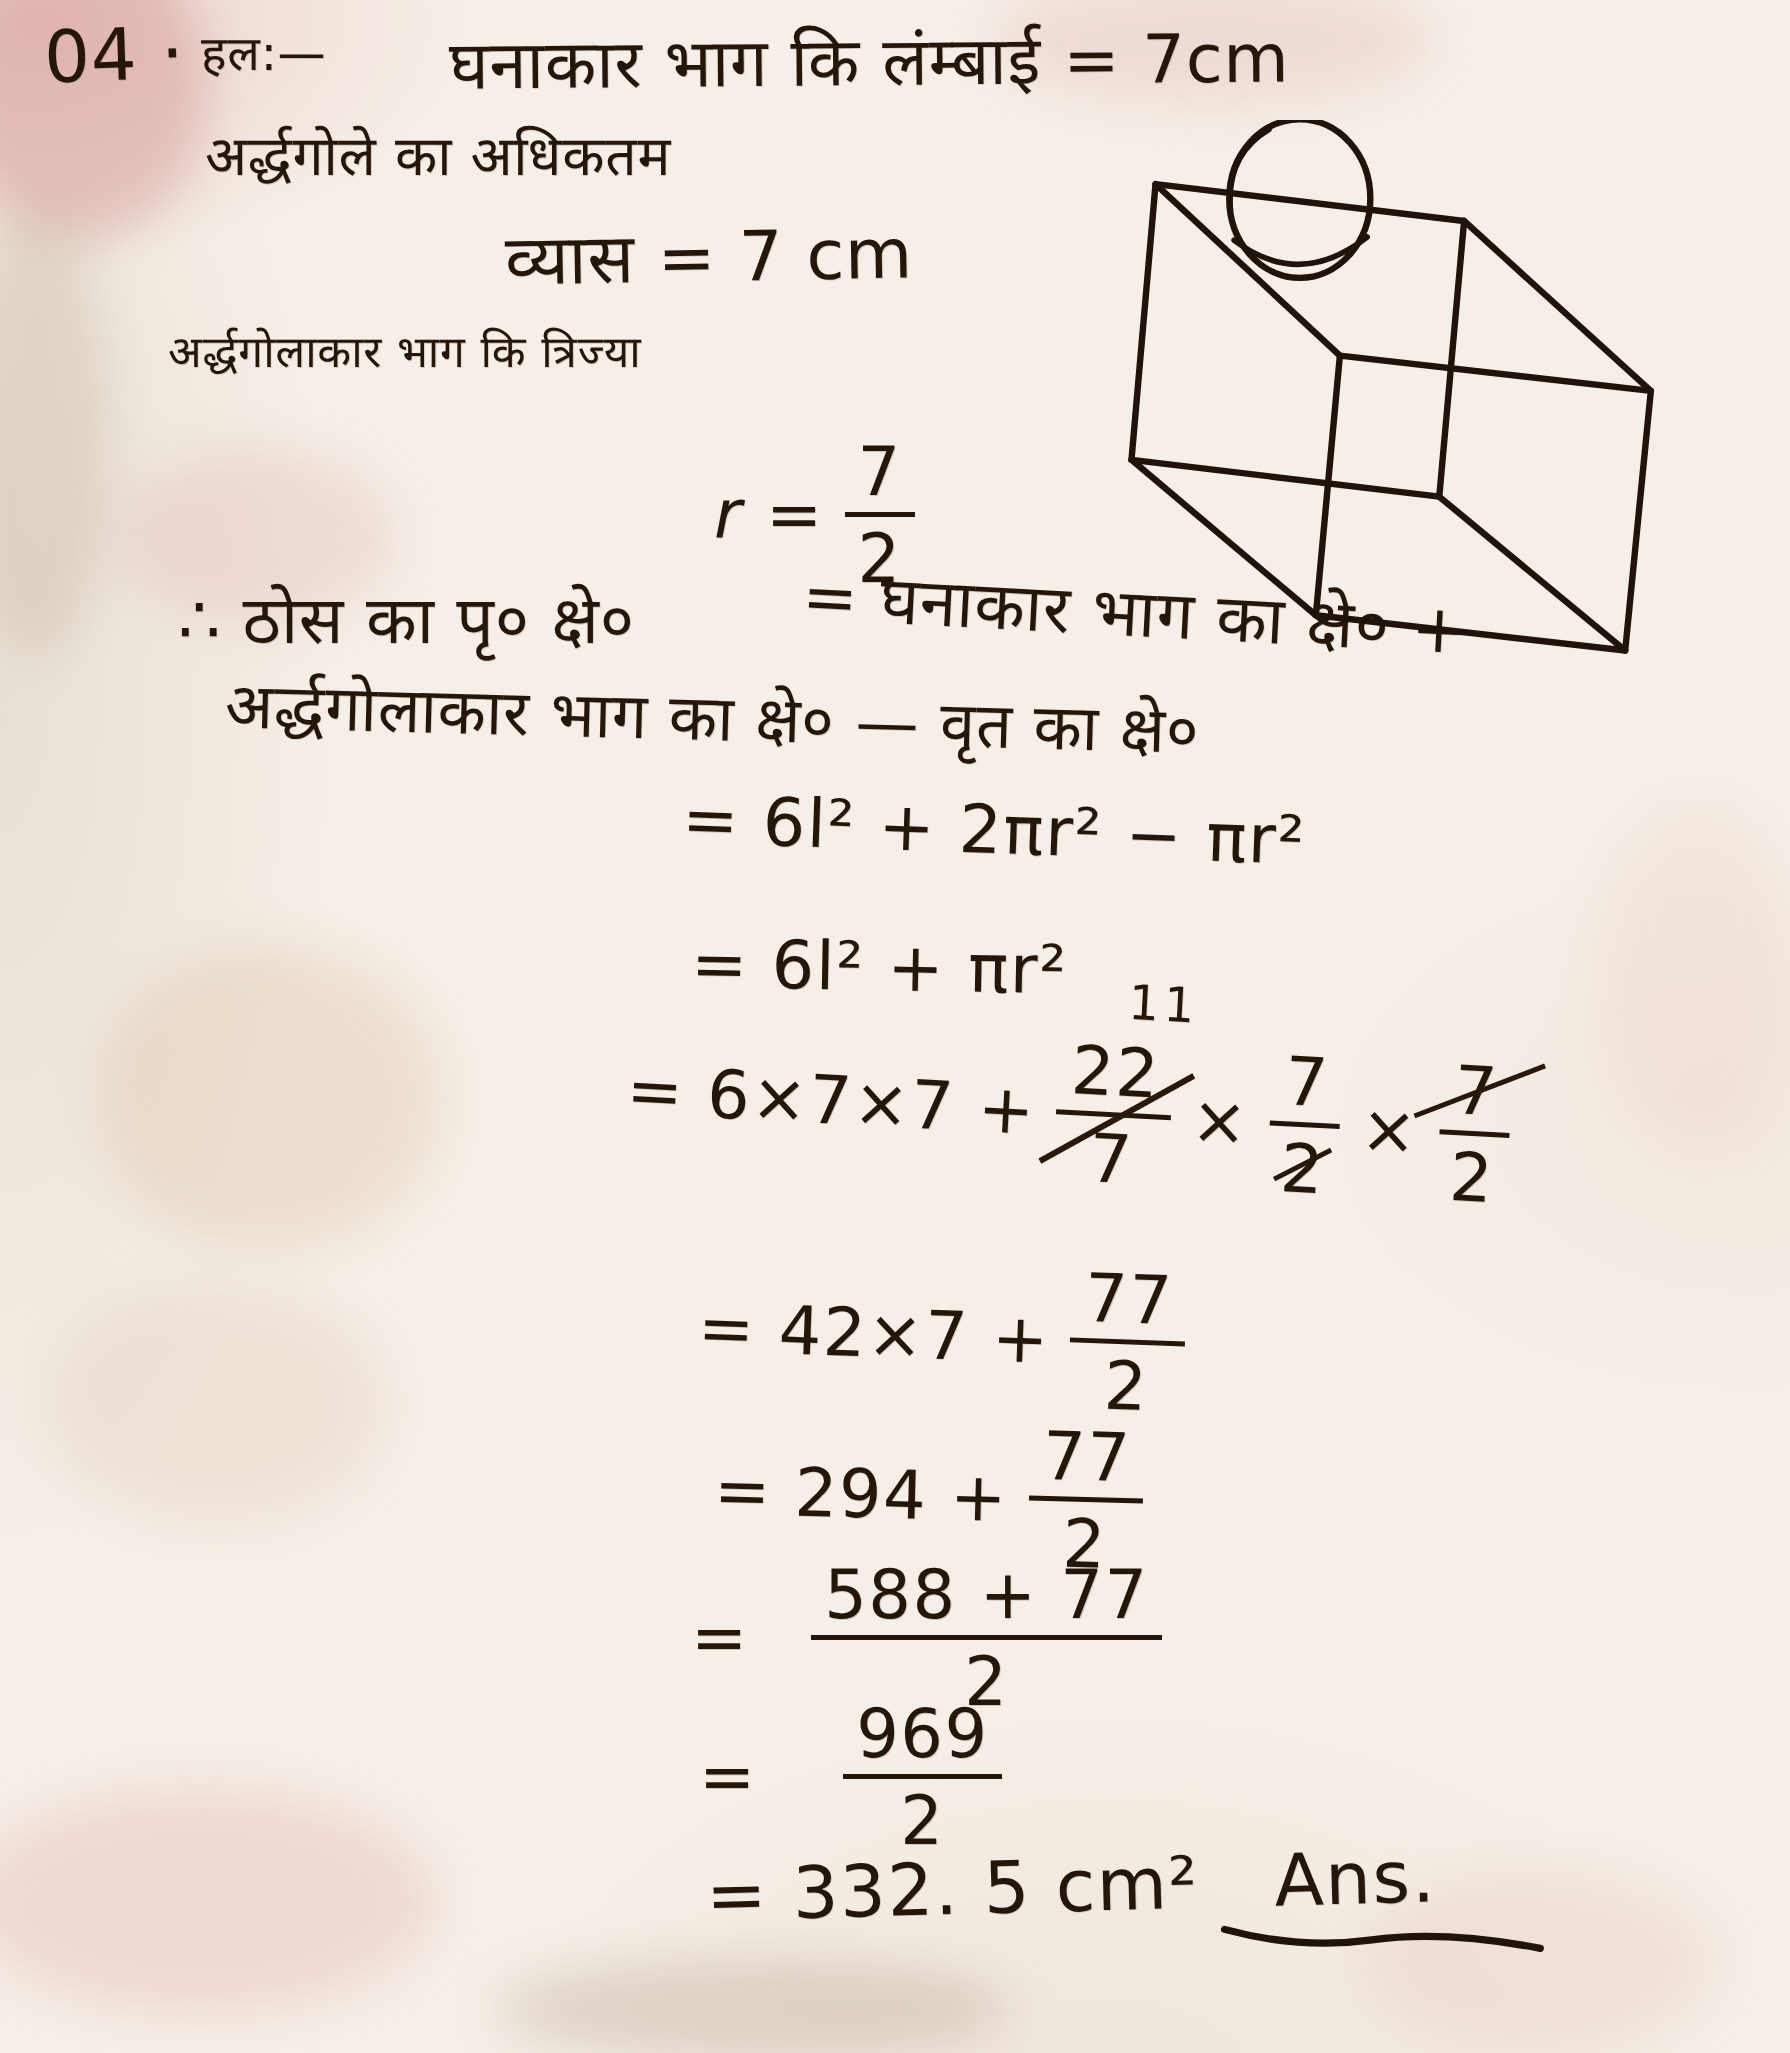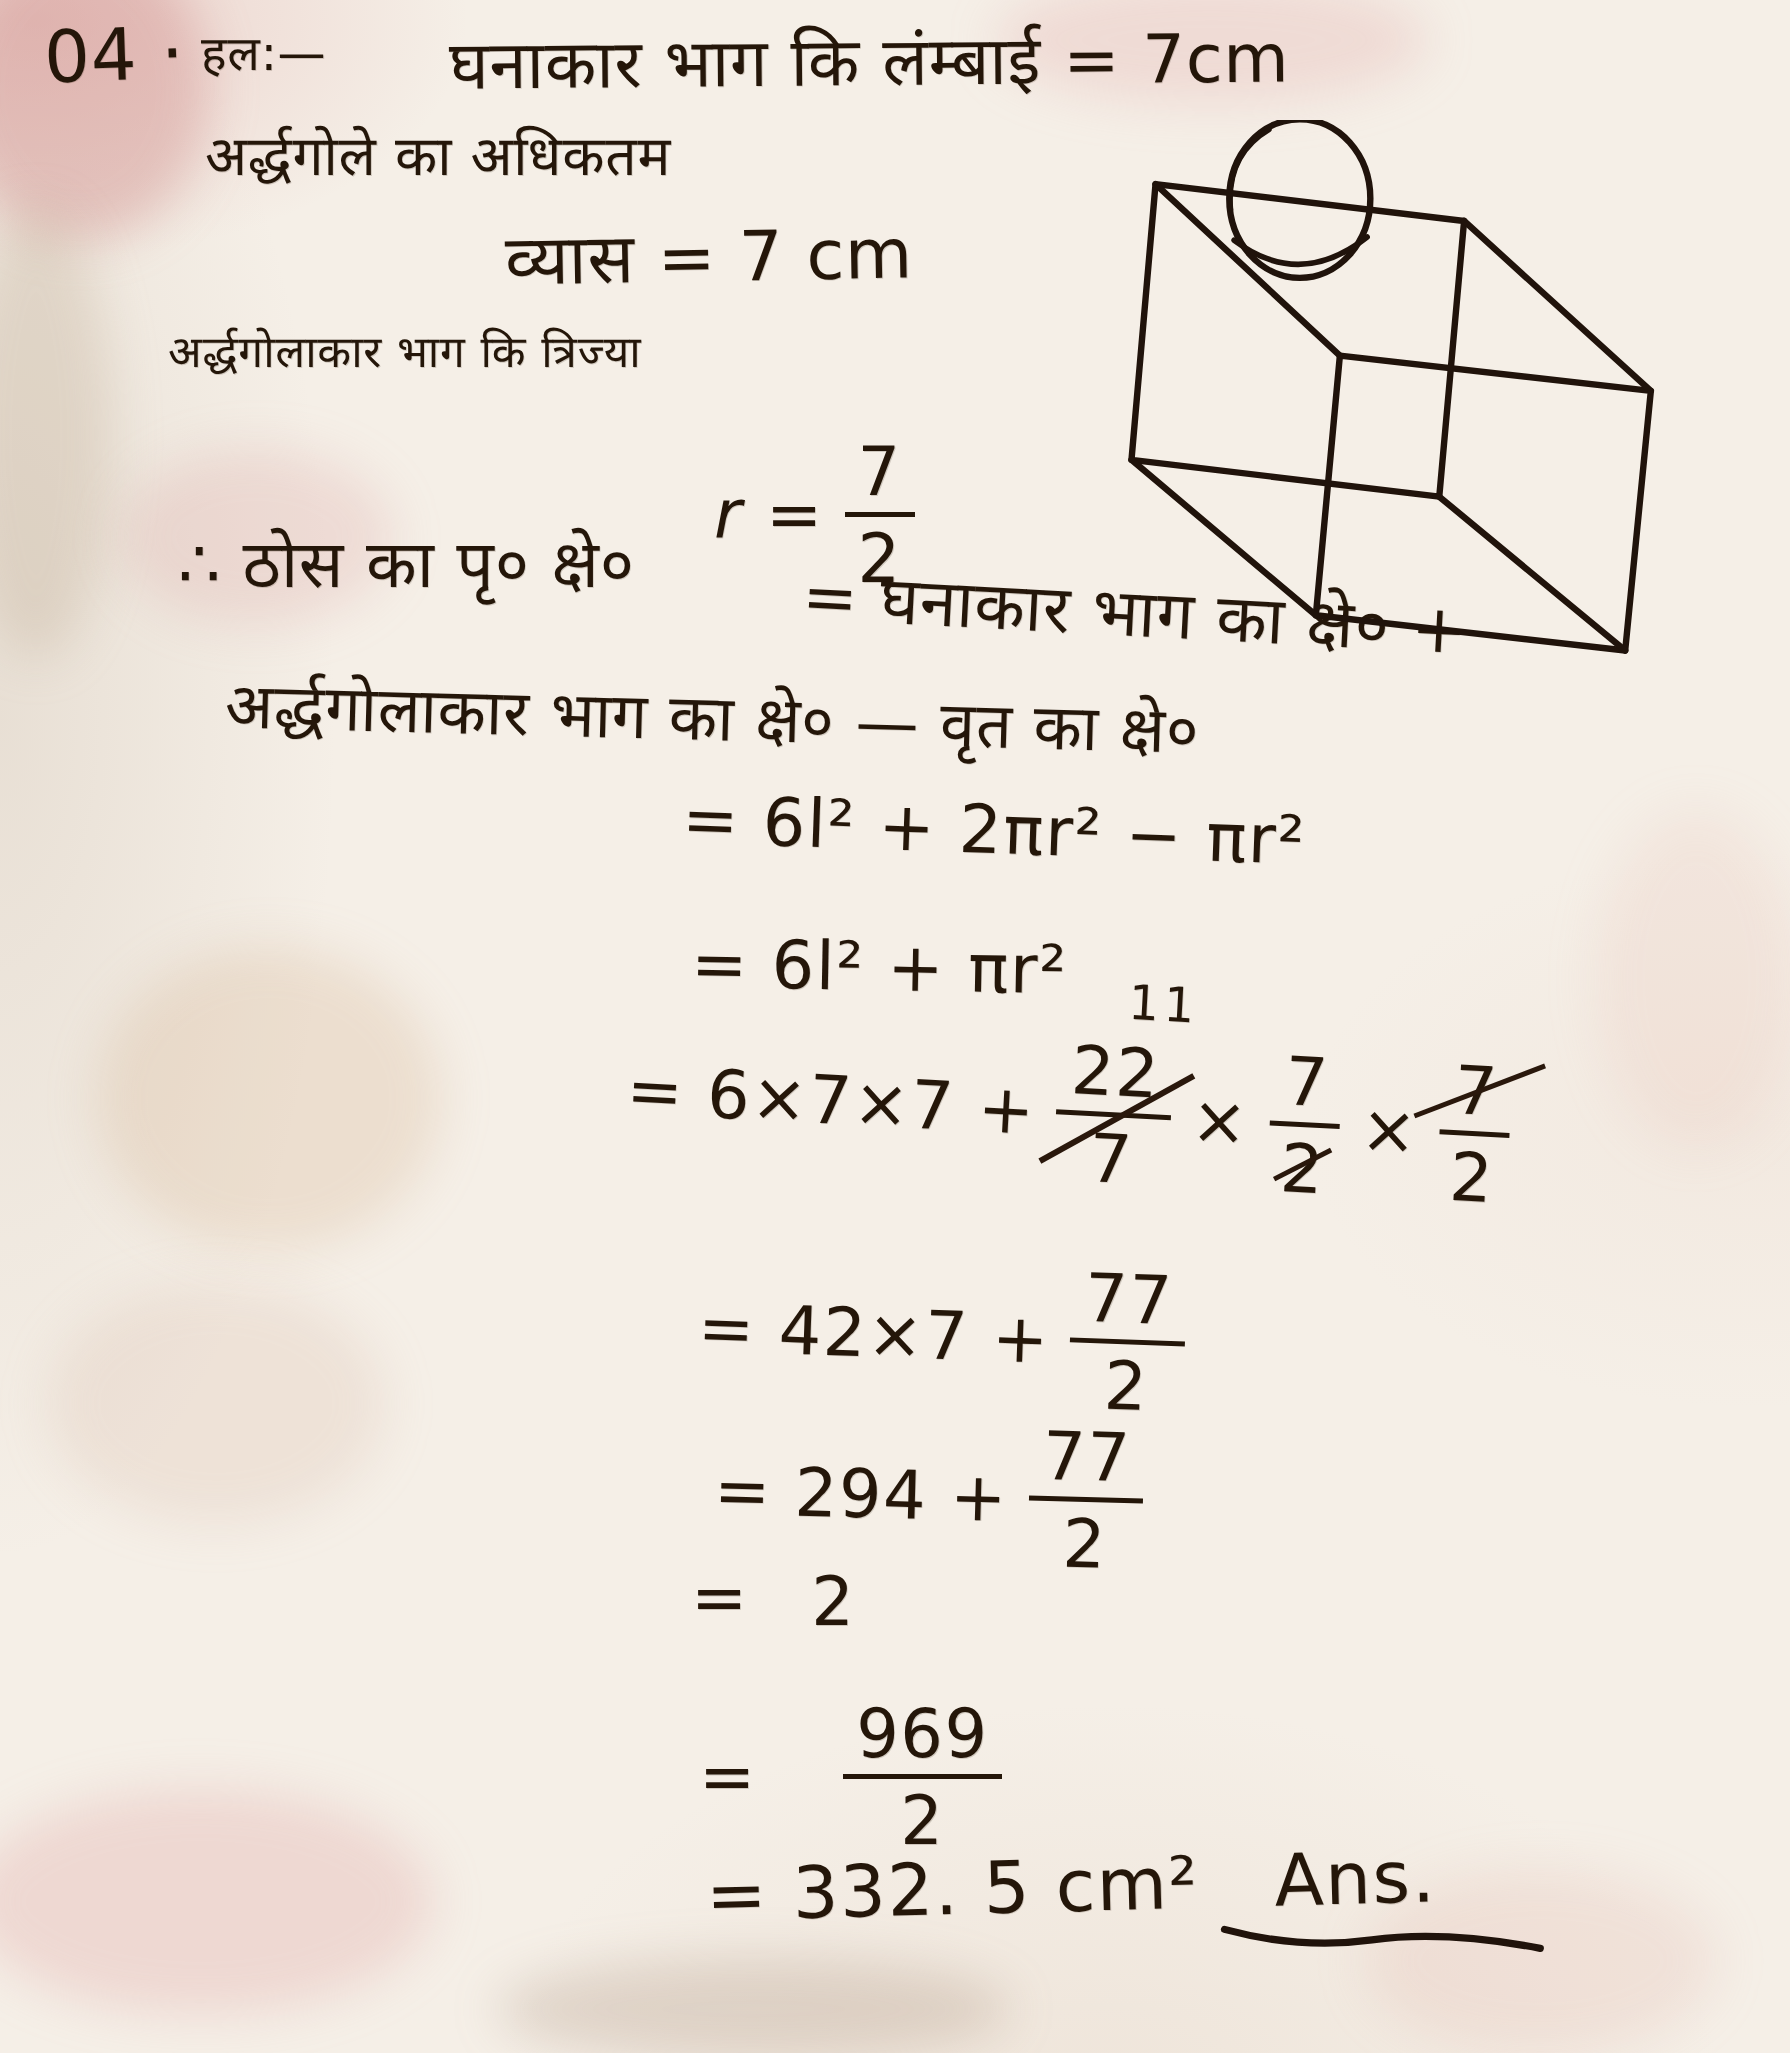--- a/index.html
+++ b/index.html
@@ -69,21 +69,21 @@
 <div class="line math" style="left:714px;top:437px;">
   <span class="row">
     <span class="var">r =</span>
     <span class="frac">
       <span class="num">7</span>
       <span class="den">2</span>
     </span>
   </span>
 </div>
 
-<div class="line dev" style="left:178px;top:527px;font-size:66px;">∴ ठोस का पृ० क्षे०</div>
+<div class="line dev" style="left:178px;top:583px;font-size:66px;">∴ ठोस का पृ० क्षे०</div>
 <div class="line dev" style="left:802px;top:576px;font-size:66px;transform:rotate(3deg);">= घनाकार भाग का क्षे० +</div>
 <div class="line dev" style="left:225px;top:683px;font-size:63px;transform:rotate(1.5deg);">अर्द्धगोलाकार भाग का क्षे० — वृत का क्षे०</div>
 
 <div class="line math" style="left:682px;top:792px;transform:rotate(2deg);">= 6l² + 2πr² − πr²</div>
 <div class="line math" style="left:691px;top:929px;transform:rotate(1deg);">= 6l² + πr²</div>
 
 <div class="line math" style="left:626px;top:1035px;transform:rotate(3deg);">
   <span class="row">
     <span>= 6×7×7 +</span>
     <span class="frac bigfrac">
@@ -122,20 +122,21 @@
       <span class="num">77</span>
       <span class="den">2</span>
     </span>
   </span>
 </div>
 
 <div class="line math" style="left:691px;top:1560px;">
   <span class="row">
     <span>=</span>
     <span class="frac" style="margin-left:48px;">
+      <span class="num">588 + 77</span>
       <span class="den">2</span>
     </span>
   </span>
 </div>
 
 <div class="line math" style="left:699px;top:1699px;">
   <span class="row">
     <span>=</span>
     <span class="frac" style="margin-left:72px;">
       <span class="num">969</span>

